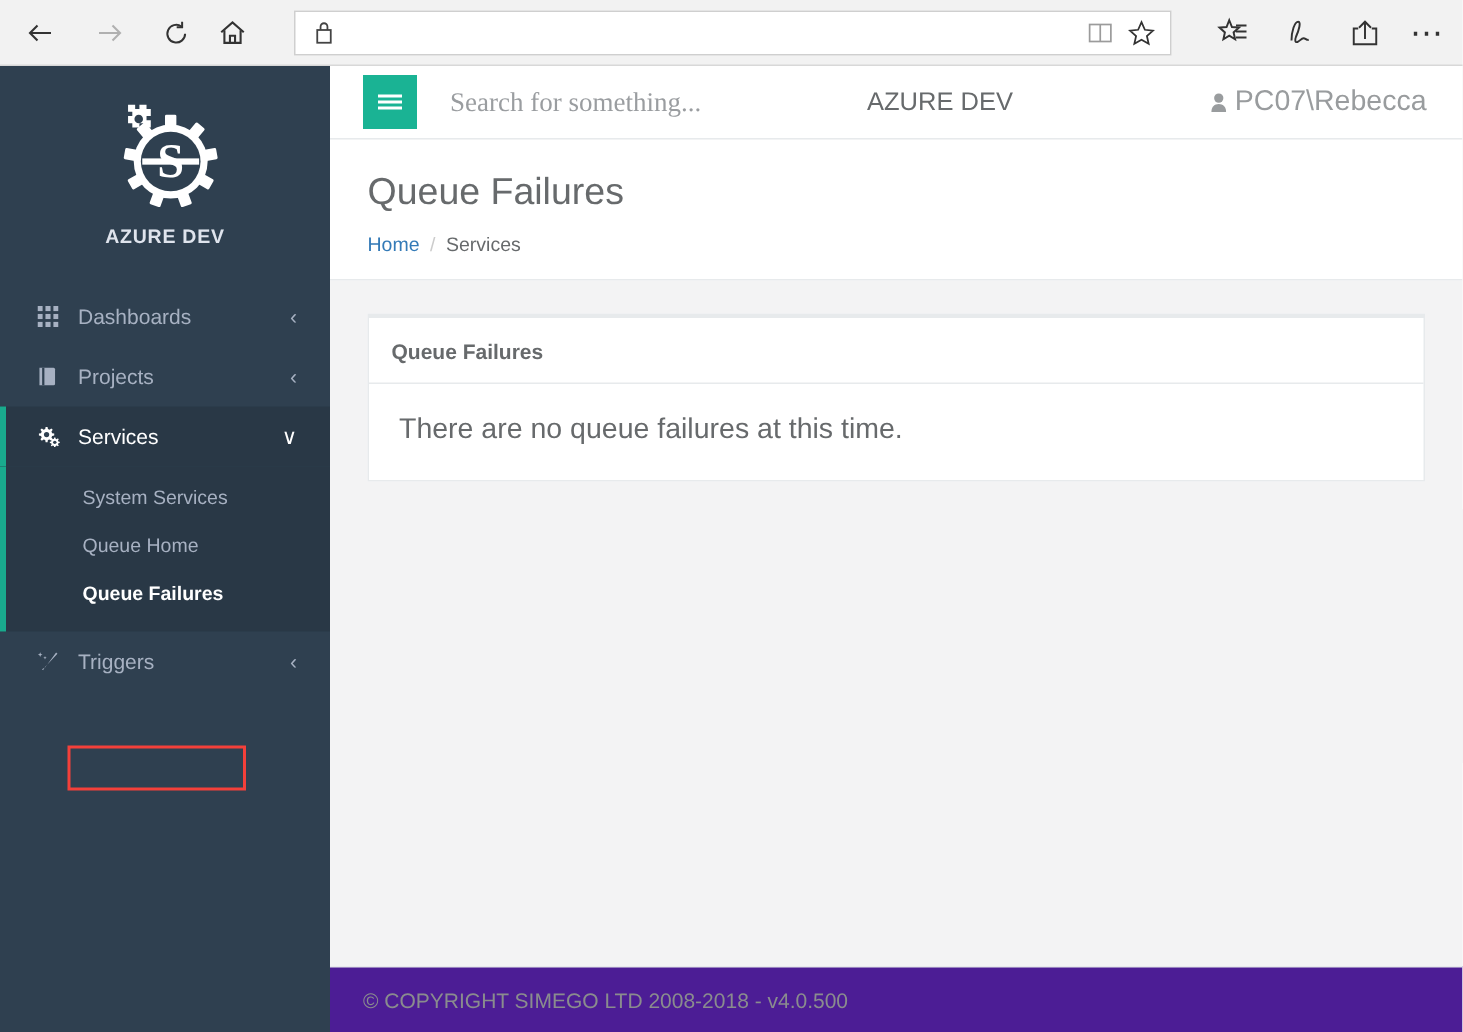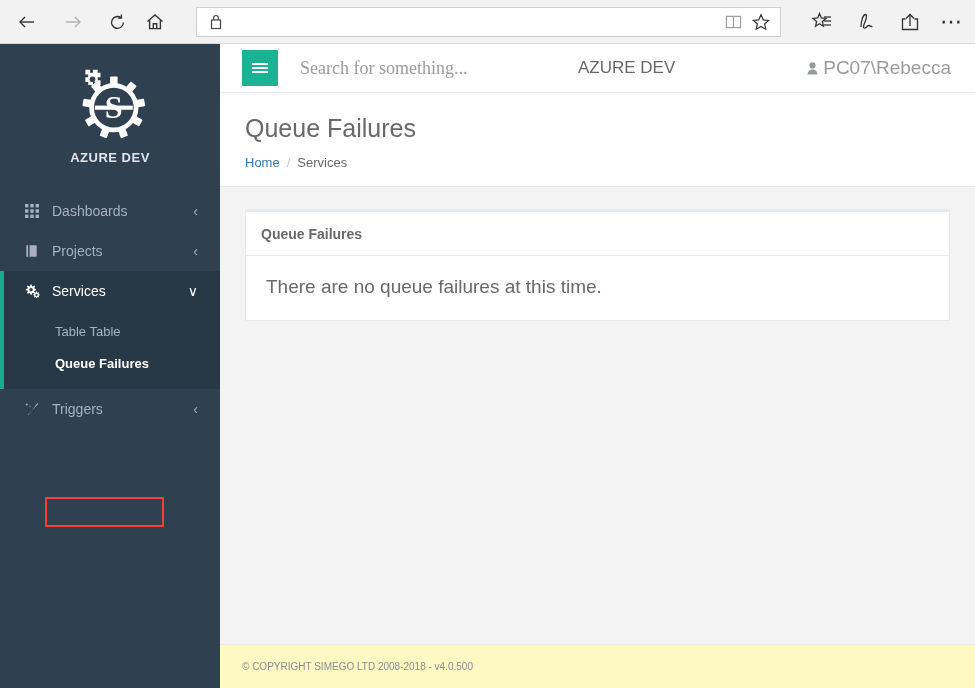--- a/index.html
+++ b/index.html
@@ -218,25 +218,25 @@
     color: #676a6c;
   }
   .panel-body {
     padding: 20px 20px 22px 20px;
     font-size: 19px; color: #676a6c;
   }
 
   #footer {
     position: absolute; left: 0; bottom: 0;
     width: 755px; height: 44px;
-    background: #fef9c3;
+    background: #4c1d95;
     border-top: 1px solid #e7eaec;
     display: flex; align-items: center;
     padding-left: 22px;
-    font-size: 10px; color: #8a8c8e;
+    font-size: 14px; color: #8a8c8e;
   }
 </style>
 </head>
 <body>
 
 <div id="browser-chrome">
 
   <div class="nav-btn" id="btn-back">
     <svg width="22" height="22" viewBox="0 0 22 22" fill="none" stroke="#333" stroke-width="1.4">
       <path d="M18 11 H4"></path>
@@ -390,21 +390,24 @@
           <path d="M11.1 7.6 l.85 0 l.16 .9 l.72 .3 l.75 -.56 l.6 .6 l-.56 .75 l.3 .72 l.9 .16 l0 .85 l-.9 .16 l-.3 .72 l.56 .75 l-.6 .6 l-.75 -.56 l-.72 .3 l-.16 .9 l-.85 0 l-.16 -.9 l-.72 -.3 l-.75 .56 l-.6 -.6 l.56 -.75 l-.3 -.72 l-.9 -.16 l0 -.85 l.9 -.16 l.3 -.72 l-.56 -.75 l.6 -.6 l.75 .56 l.72 -.3 z"></path>
           <circle cx="11.52" cy="10.9" r="1.15" fill="#2f4050"></circle>
         </svg>
       </span>
       <span class="nav-label">Services</span>
       <span class="nav-caret">∨</span>
     </div>
 
     <div id="submenu">
       <div class="sub-item">
-        <span>Table Table</span>
+        <span>System Services</span>
+      </div>
+      <div class="sub-item">
+        <span>Queue Home</span>
       </div>
       <div class="sub-item current">
         <span>Queue Failures</span>
       </div>
     </div>
 
     <div class="nav-item">
       <span class="nav-icon">
         <svg width="14" height="14" viewBox="0 0 14 14" fill="currentColor">
           <path d="M12.4 1.0 L13.3 1.9 L5.0 10.6 L3.7 12.9 L3.0 12.2 L5.2 10.8 Z"></path>

